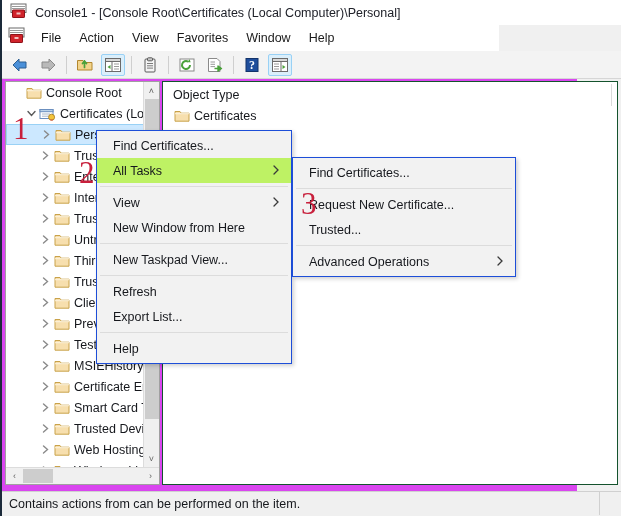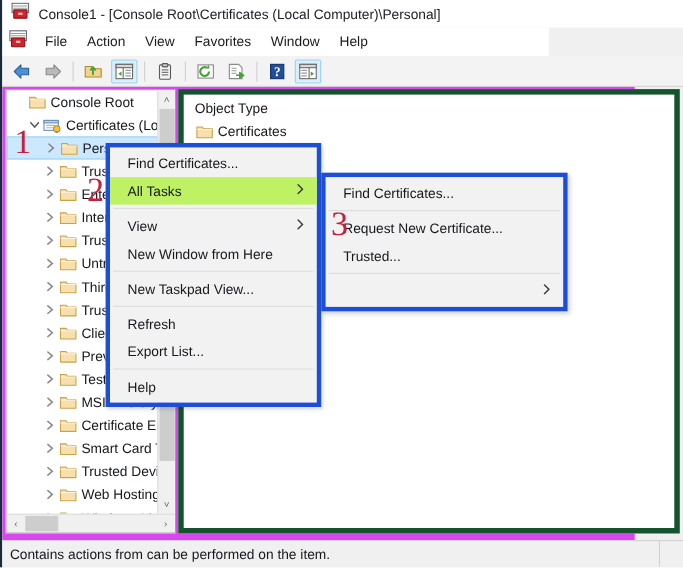--- a/index.html
+++ b/index.html
@@ -190,21 +190,21 @@
     left: 17px; top: 1px;
     width: 30px; height: 14px;
     background: #cdcdcd;
   }
 
   .list-panel {
     position: absolute;
     left: 160px; top: 2px;
     width: 456px; height: 404px;
     background: #ffffff;
-    border: 5px solid #14532d;
+    border: 1px solid #14532d;
     box-sizing: border-box;
     overflow: hidden;
   }
   .list-col-head {
     position: absolute;
     left: 10px; top: 6px;
     font-size: 12.5px;
     color: #16181d;
   }
   .list-col-divider {
@@ -246,21 +246,21 @@
     right: 0; top: 0;
     width: 22px; height: 23px;
     border-left: 1px solid #d0d0d0;
     box-sizing: border-box;
   }
 
   
   .ctxmenu {
     position: absolute;
     background: #f2f2f2;
-    border: 4px solid #1d4ed8;
+    border: 1px solid #1d4ed8;
     box-shadow: 2px 2px 4px rgba(0,0,0,0.18);
     padding: 2px 0;
     box-sizing: border-box;
     z-index: 40;
   }
   .ctx-item {
     height: 25px;
     display: flex;
     align-items: center;
     font-size: 12.5px;
@@ -759,20 +759,21 @@
       </div>
       <div class="ctx-sep"></div>
       <div class="ctx-item">
         <span>Request New Certificate...</span>
       </div>
       <div class="ctx-item">
         <span>Trusted...</span>
       </div>
       <div class="ctx-sep"></div>
       <div class="ctx-item">
+        <span>Advanced Operations</span>
         <span class="arrow-right"><svg width="8" height="10" viewBox="0 0 8 10">
             <path d="M2 1 L6 5 L2 9" fill="none" stroke="#3a3a3a" stroke-width="1.3" stroke-linecap="round"></path>
           </svg></span>
       </div>
     </div>
 
   <div class="anno" id="anno-1">1</div>
   <div class="anno" id="anno-2">2</div>
   <div class="anno" id="anno-3">3</div>
 

